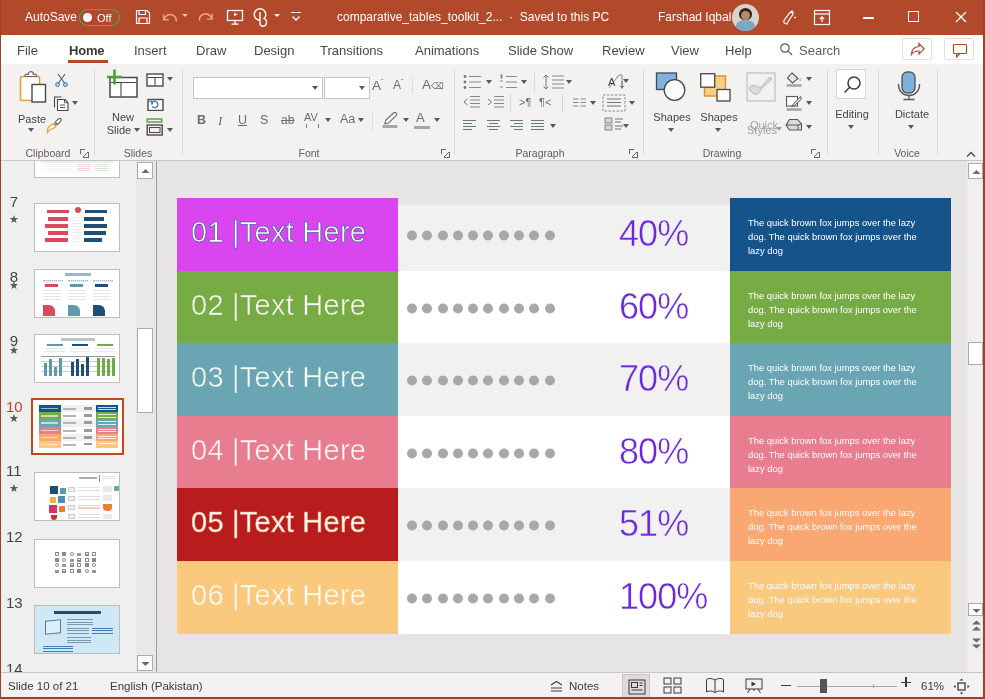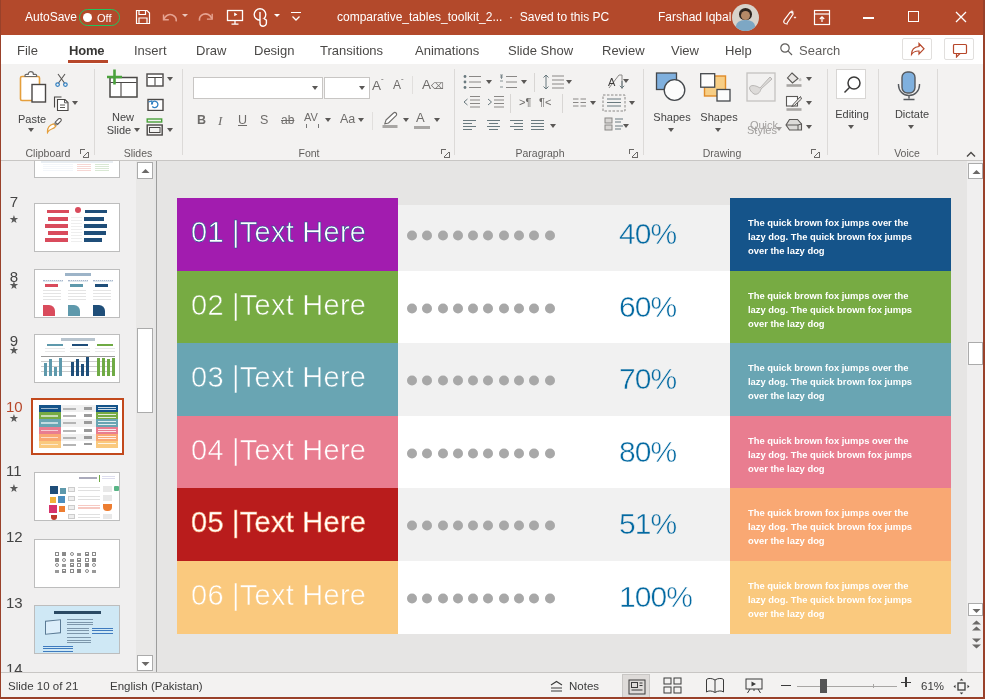--- a/index.html
+++ b/index.html
@@ -31,22 +31,22 @@
 .sbox{position:absolute;background:#fff;border:1px solid #ABABAB;}
 
 #slidetable{left:19.5px;top:37px;width:774px;height:435.5px;}
 .trow{position:absolute;left:0;width:774px;}
 .lcell{position:absolute;left:0;top:0;width:221.5px;height:100%;}
 .rcell{position:absolute;left:553.5px;top:0;width:220.5px;height:100%;}
 .mcell{position:absolute;left:221.5px;top:0;width:332px;height:100%;}
 .rowlabel{position:absolute;left:14.5px;top:50%;transform:translateY(-54%);font-size:29px;color:#fff;font-weight:400;letter-spacing:0.25px;white-space:pre;-webkit-text-stroke:0.55px var(--bg,transparent);}
 .dots{position:absolute;left:9px;top:50%;transform:translateY(-42%);}
 .dots i{display:inline-block;width:10px;height:10px;border-radius:50%;background:#A8A8A8;margin-right:5.3px;}
-.pct{position:absolute;left:221px;top:50%;transform:translateY(-49%);font-size:30px;color:#0369a1;letter-spacing:-0.9px;-webkit-text-stroke:0.5px var(--bg,transparent);}
-.rtext{position:absolute;left:18px;top:18px;width:172px;font-size:9.4px;font-weight:bold;color:#fff;line-height:14px;}
+.pct{position:absolute;left:221px;top:50%;transform:translateY(-49%);font-size:36px;color:#6d28d9;letter-spacing:-0.9px;-webkit-text-stroke:0.5px var(--bg,transparent);}
+.rtext{position:absolute;left:18px;top:18px;width:172px;font-size:9.4px;font-weight:normal;color:#fff;line-height:14px;}
 
 #statusbar{left:0;top:672px;width:985px;height:27px;background:#F3F2F1;border-top:1px solid #C8C6C4;font-size:12px;color:#3b3b3b;}
 
 #wl{left:0;top:0;width:1px;height:699px;background:#99412a;}
 #wr{left:983px;top:0;width:2px;height:699px;background:#99412a;}
 #wb{left:0;top:697px;width:985px;height:2px;background:#99412a;}
 </style></head>
 <body>
 <div class="abs" id="titlebar">
   <div class="t" style="left:25px;top:10px;font-size:12px;">AutoSave</div>
@@ -532,21 +532,21 @@
   <div class="sbox" style="left:1px;top:167px;width:16px;height:85px;"></div>
   <div class="sbox" style="left:1px;top:494px;width:16px;height:16px;">
     <svg style="position:absolute;left:3px;top:5px;" width="9" height="6" viewBox="0 0 9 6">
         <path d="M0.5 1 L4.5 5 L8.5 1 Z" fill="#6b6967"></path>
       </svg>
   </div>
 </div>
 <div class="abs" id="canvas">
   <div class="abs" id="slidetable">
     <div class="trow" style="top:0;height:72.5px;">
-      <div class="lcell" style="background:#a21caf;--bg:#15548A;">
+      <div class="lcell" style="background:#d946ef;--bg:#15548A;">
           <div class="rowlabel">01 |Text Here</div>
         </div>
       <div class="mcell" style="--bg:#F1F1F1;">
           <div style="position:absolute;left:0;top:7px;bottom:0;width:100%;background:#F1F1F1;"></div>
         <div class="dots"><i></i><i></i><i></i><i></i><i></i><i></i><i></i><i></i><i></i><i></i></div>
         <div class="pct">40%</div>
         </div>
       <div class="rcell" style="background:#15548A;">
           <div class="rtext">The quick brown fox jumps over the lazy dog. The quick brown fox jumps over the lazy dog</div>
         </div>

